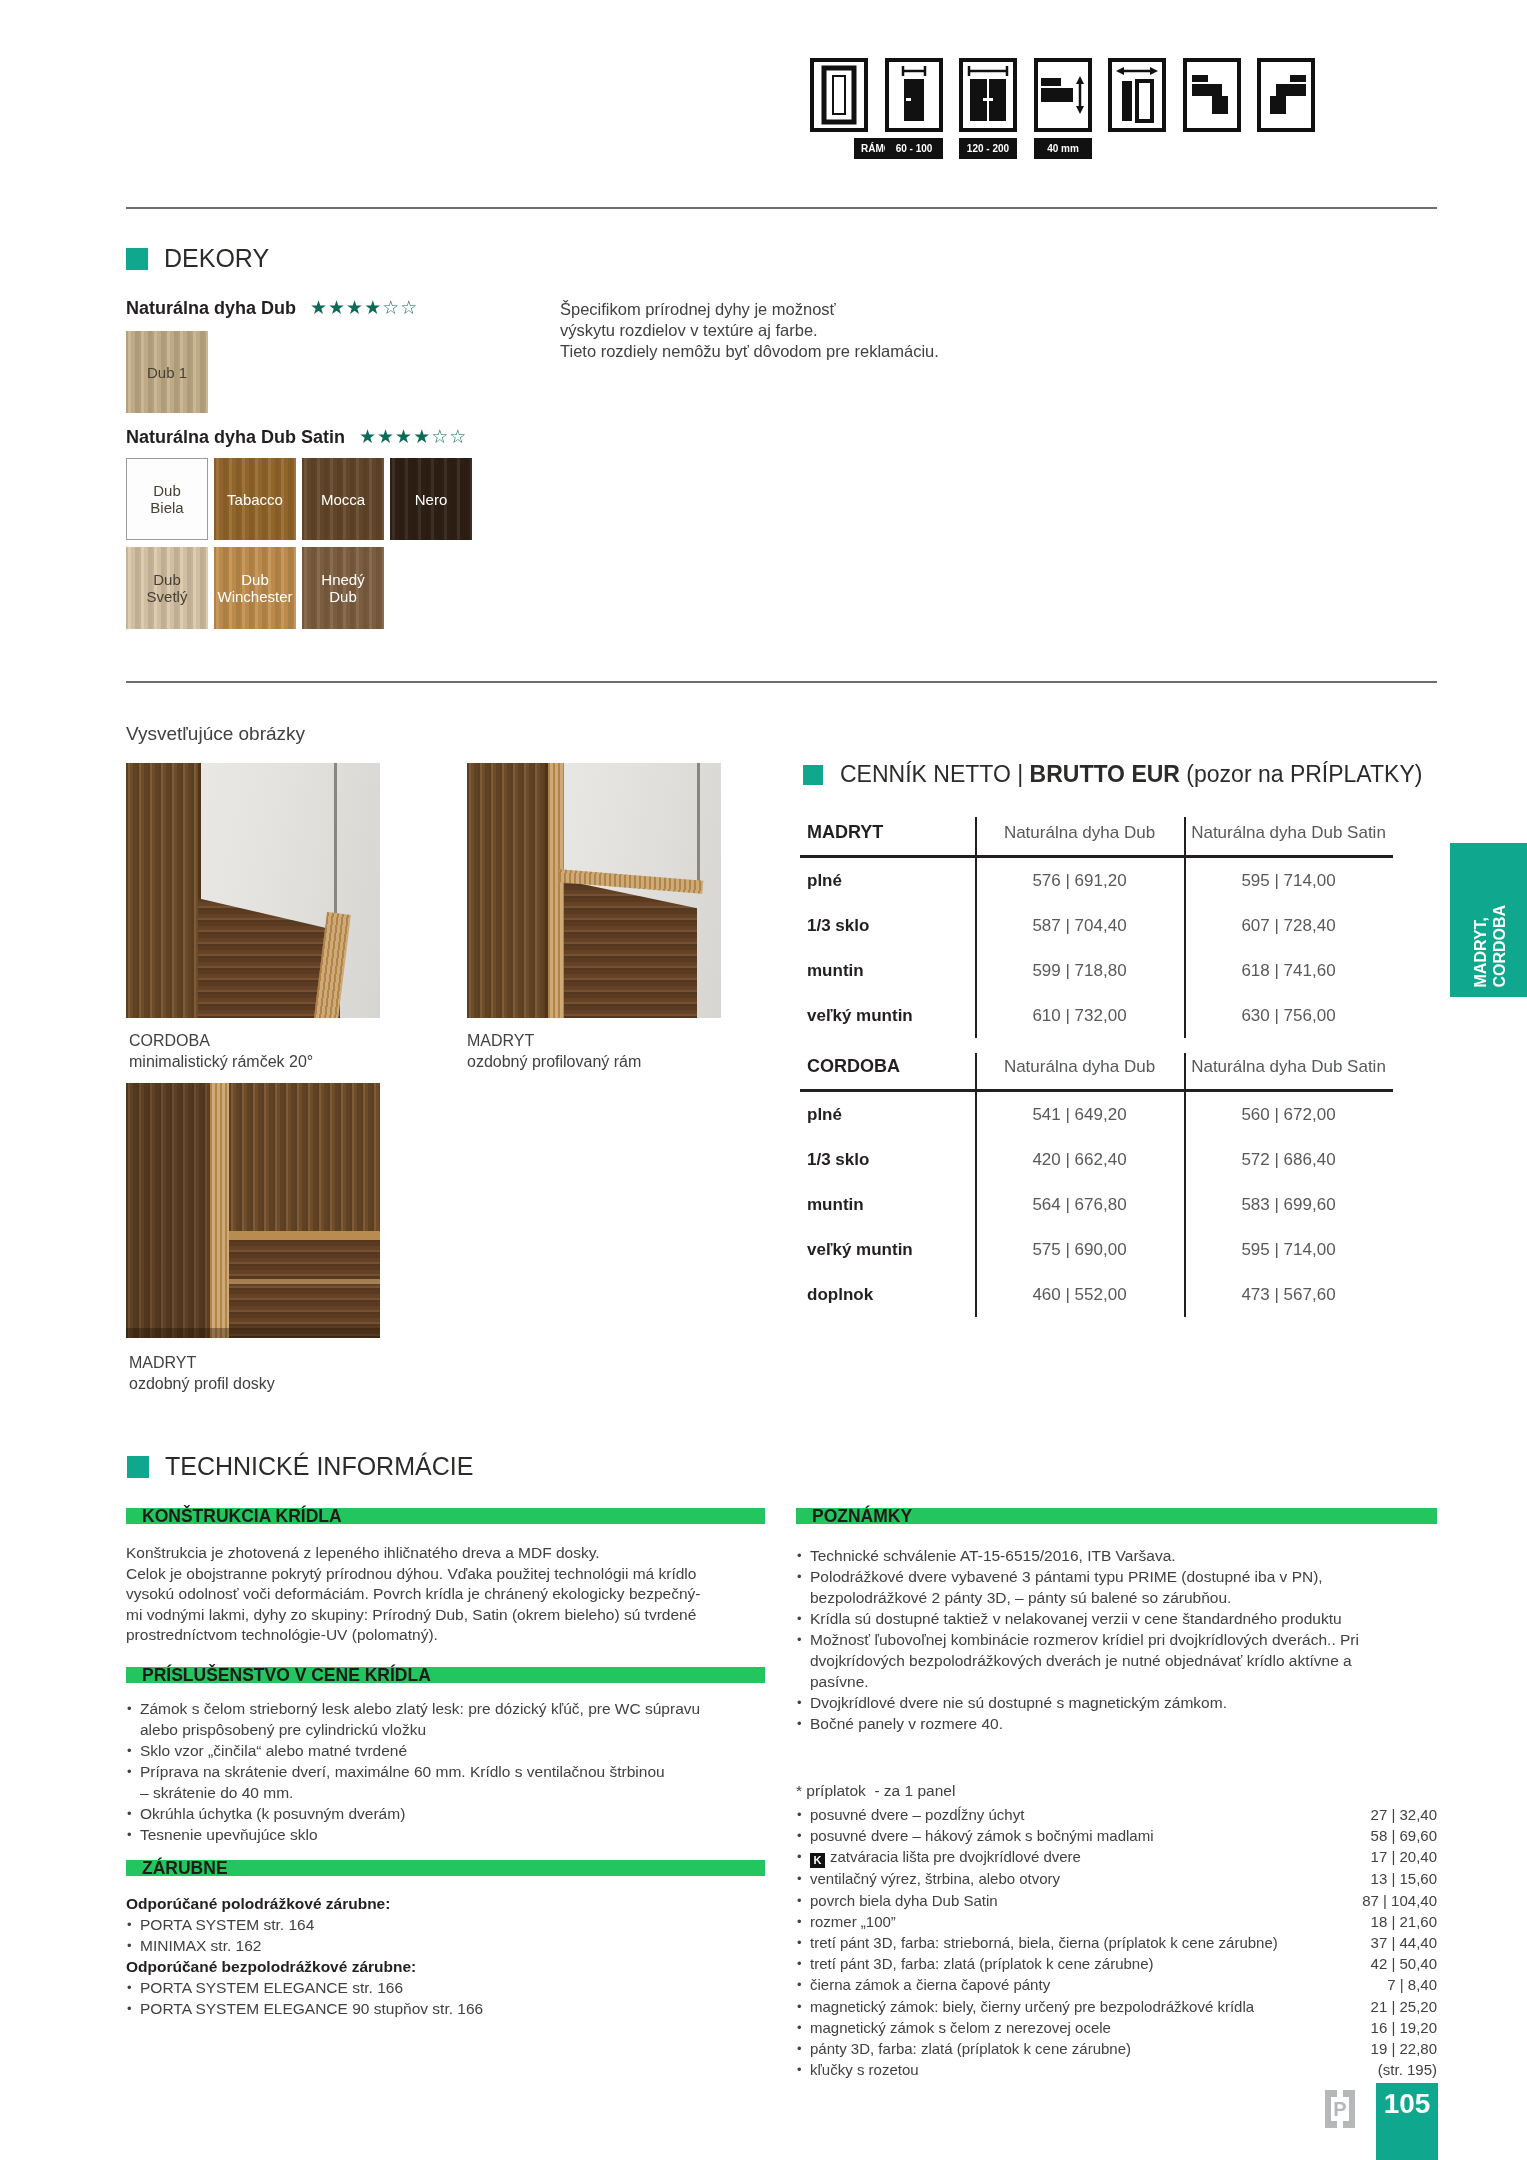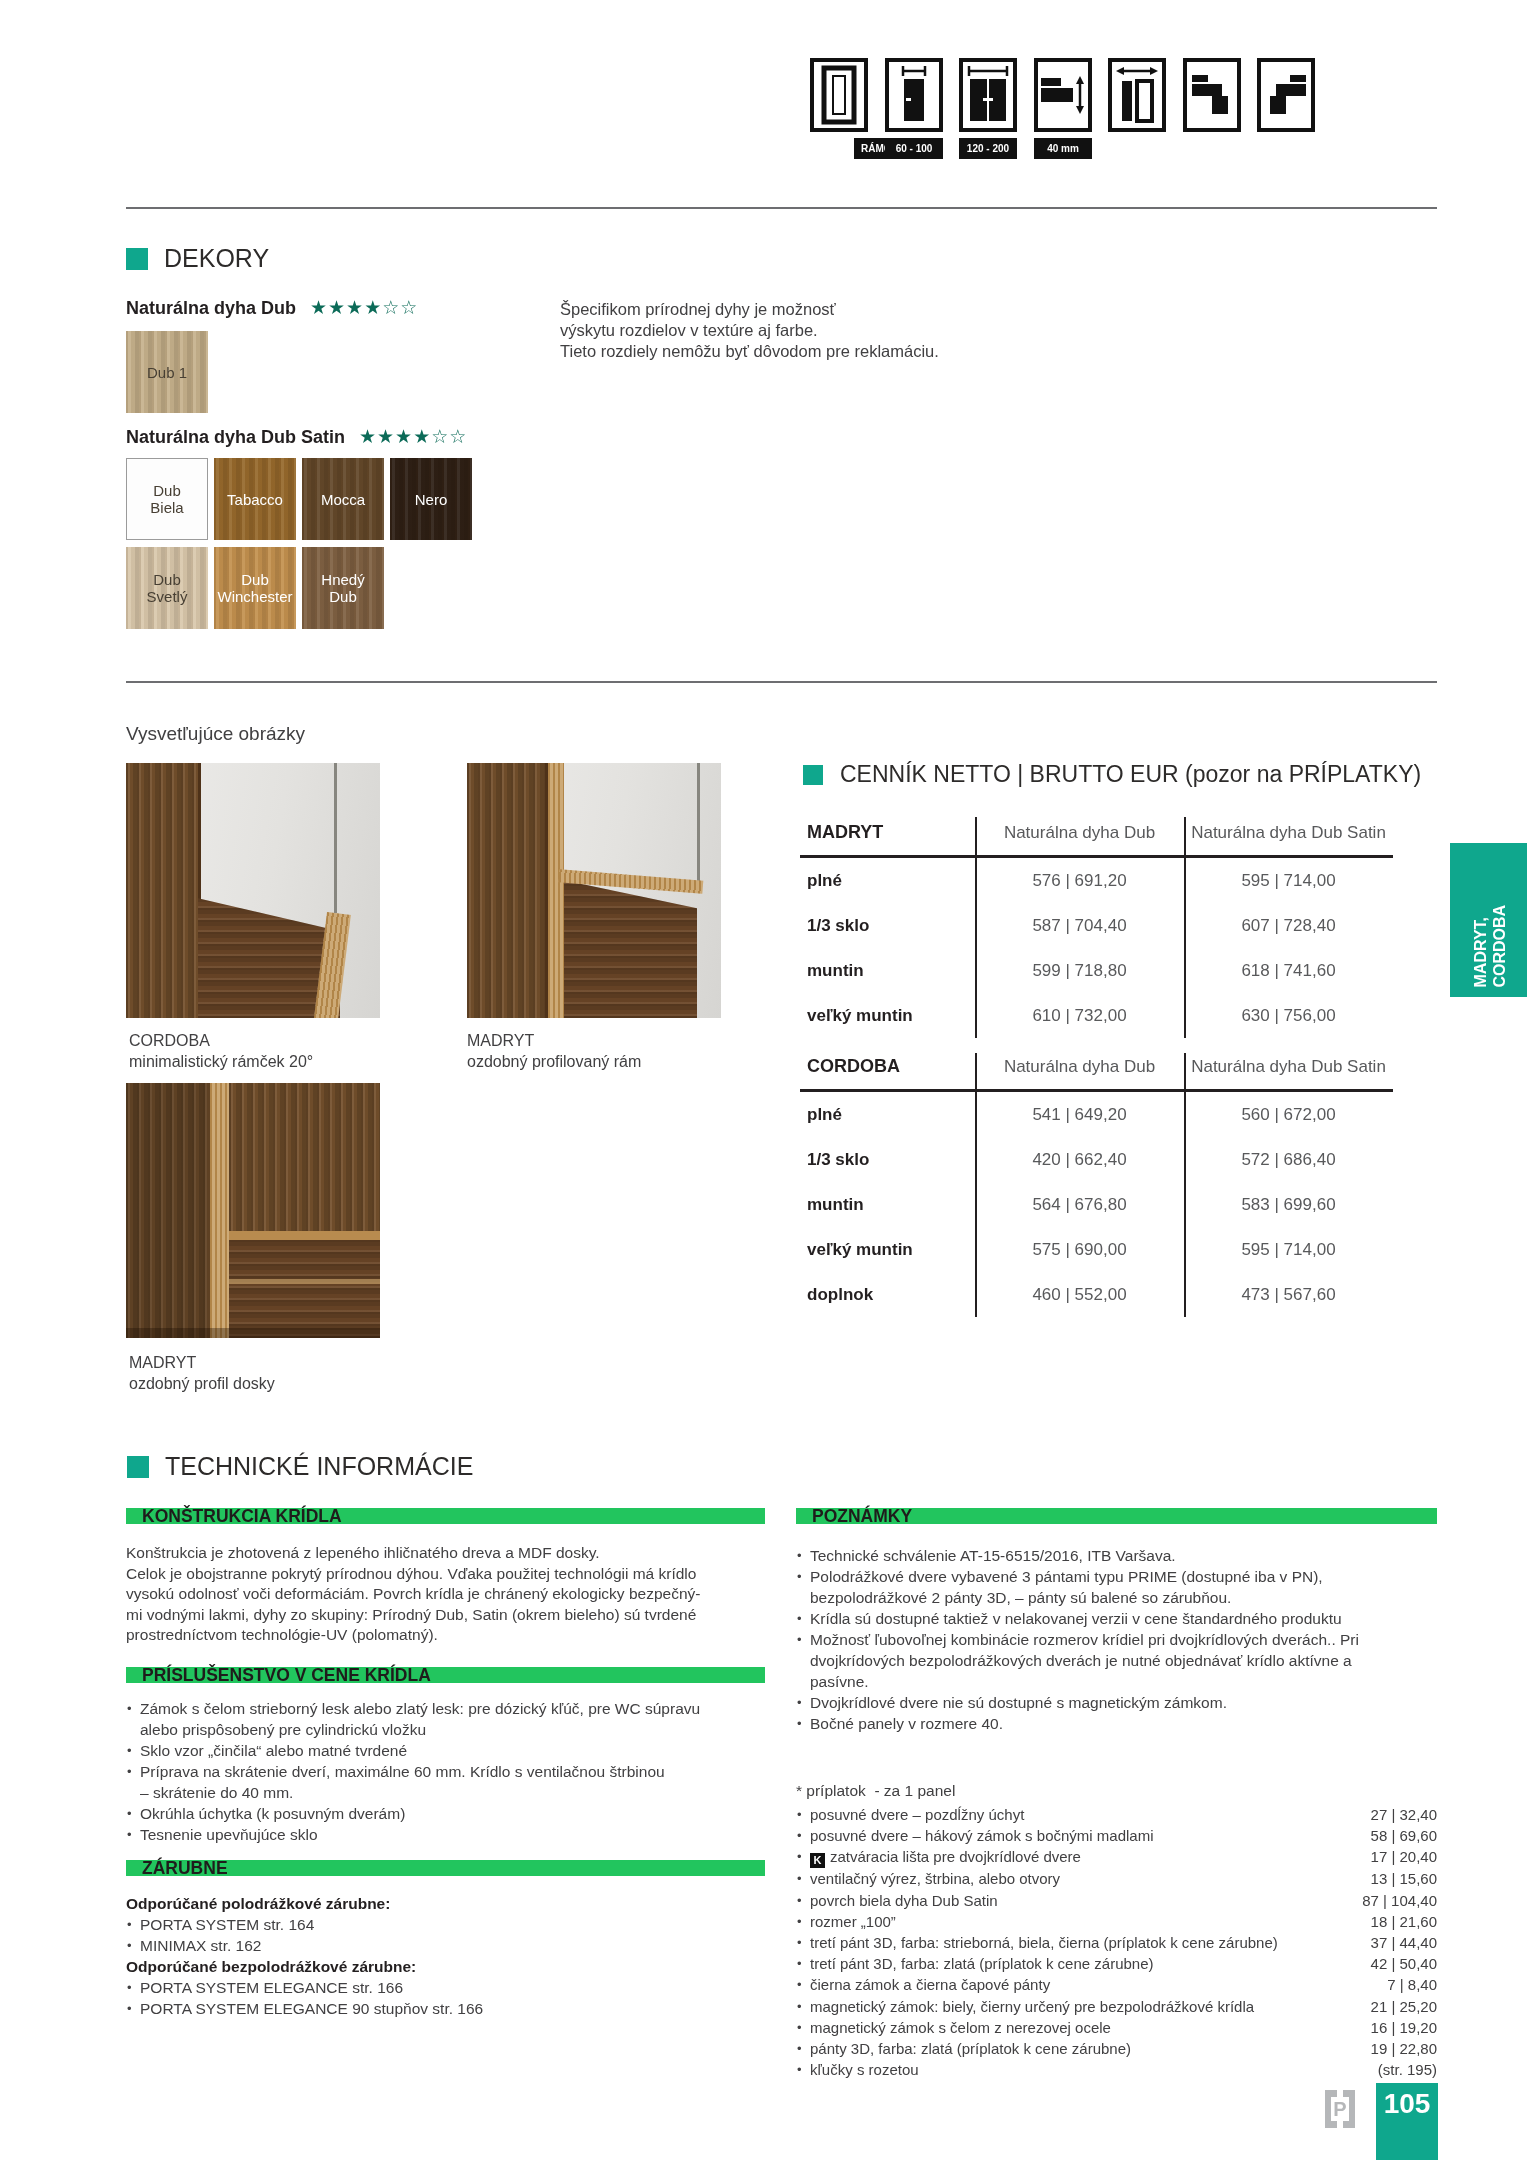--- a/index.html
+++ b/index.html
@@ -12,21 +12,21 @@
   .icon-box{position:absolute;width:58px;height:74px;border:4px solid #111;background:#fff;
             box-sizing:border-box;display:flex;align-items:center;justify-content:center;}
   .icon-label{position:absolute;width:58px;height:21px;background:#111;color:#fff;
               font-size:10px;font-weight:bold;display:flex;align-items:center;justify-content:center;
               letter-spacing:0px;box-sizing:border-box;}
 
   
   .sec-head{position:absolute;display:flex;align-items:center;gap:16px;}
   .sec-head .sq{width:22px;height:22px;flex:0 0 auto;}
   .sec-head .t{font-size:25px;color:#2d2b2a;}
-  .sec-head .t b{font-weight:normal;}
+  .sec-head .t b{font-weight:bold;}
 
   .row-title{position:absolute;display:flex;gap:14px;align-items:baseline;}
   .group-title{font-weight:bold;font-size:18px;color:#231f20;}
   .stars{color:#0c6b58;font-size:19px;letter-spacing:1px;}
 
   .note{position:absolute;font-size:16.5px;line-height:21px;color:#414042;white-space:pre-line;}
 
   
   .swatch{position:absolute;width:82px;height:82px;display:flex;align-items:center;justify-content:center;
           text-align:center;font-size:15px;line-height:17px;white-space:pre-line;box-sizing:border-box;}

